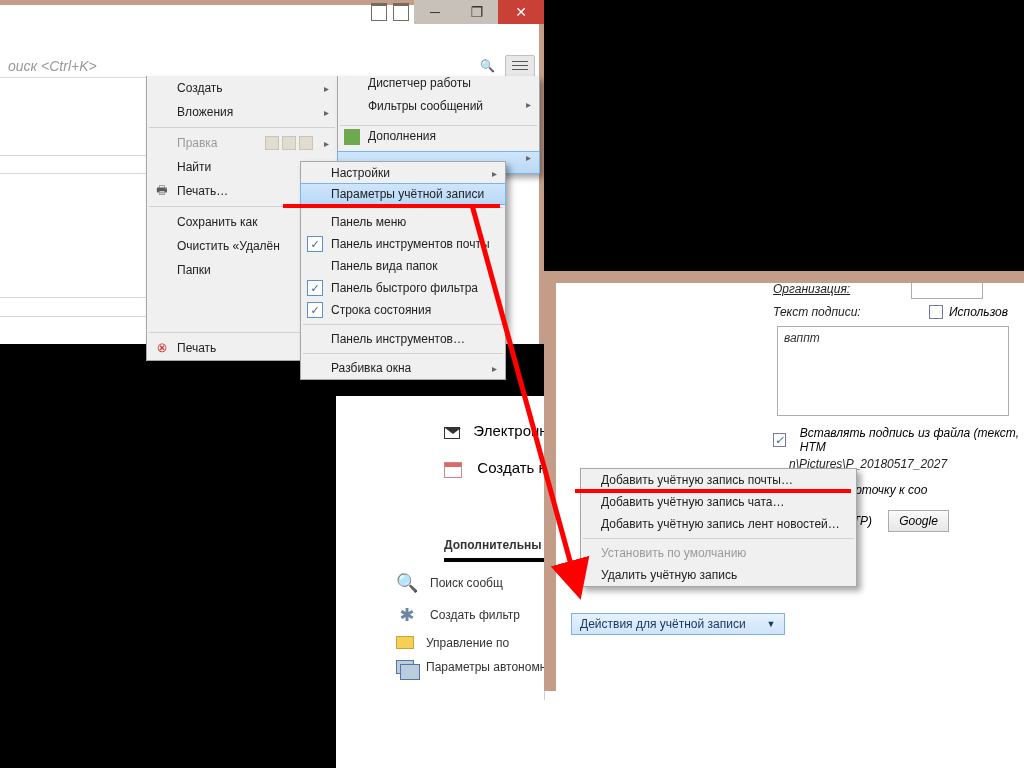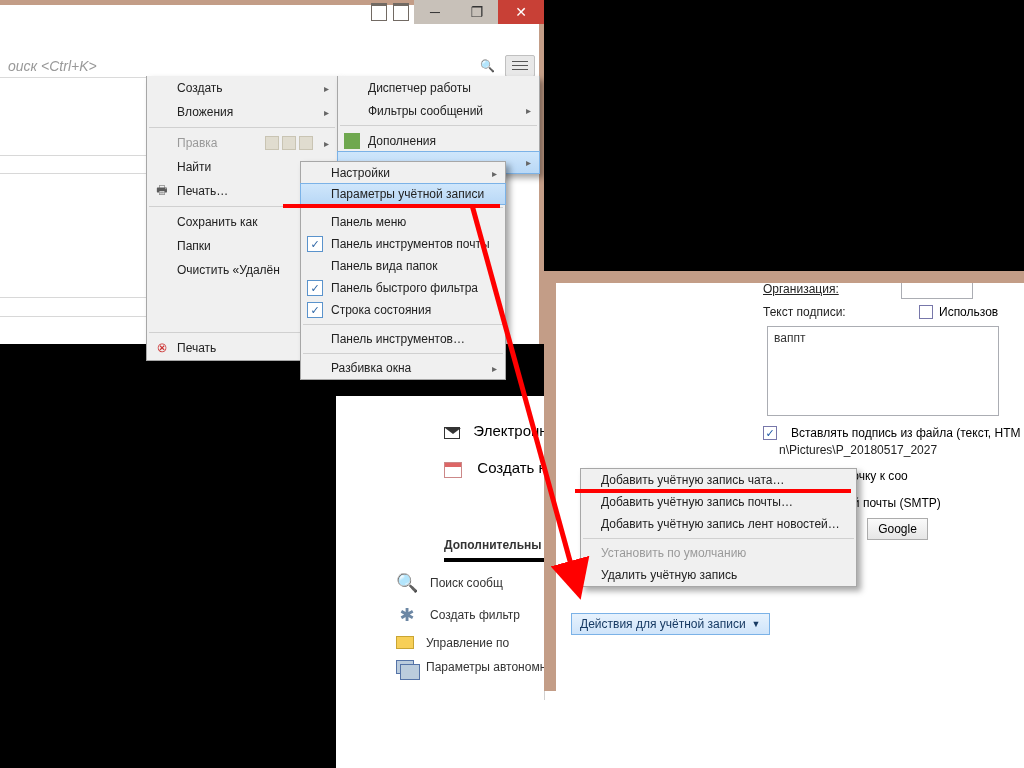--- a/index.html
+++ b/index.html
@@ -41,21 +41,21 @@
   .menu-main .item .arrow { position:absolute; right:8px; color:#666; font-size:10px;}
   .mini-icons { position:absolute; right:24px; display:flex; gap:3px;}
   .mini-icons span { width:14px; height:14px; background:#e0dccf; border:1px solid #c9c4b3;}
 
   
   .menu-right {
     position:absolute; top:76px; left:337px; width:203px;
     background:#f0f0f0; border:1px solid #a7a7a7; border-top:none;
     box-shadow: 4px 4px 6px rgba(0,0,0,.35);
   }
-  .menu-right .item { height:23px; display:flex; align-items:center; padding:0 10px 0 30px; position:relative; cursor:default; color:#222;}
+  .menu-right .item { height:23px; display:flex; padding:0 10px 0 30px; position:relative; cursor:default; color:#222;}
   .menu-right .sep { height:1px; background:#d0d0d0; margin:3px 2px;}
   .menu-right .item .arrow { position:absolute; right:8px; color:#666; font-size:10px;}
   .addon-ico { position:absolute; left:6px; width:16px; height:16px; background:#6fa84f;}
 
   
   .menu-sub {
     position:absolute; top:161px; left:300px; width:206px;
     background:#f0f0f0; border:1px solid #a7a7a7;
     box-shadow: 4px 4px 6px rgba(0,0,0,.35);
   }
@@ -81,34 +81,34 @@
   .folder-ico { display:inline-block; width:18px; height:13px; background:#f7cf57; border:1px solid #c9a533; vertical-align:middle;}
   .screens-ico { display:inline-block; width:18px; height:14px; border:1px solid #5573a7; background:#bcd; vertical-align:middle; position:relative;}
   .screens-ico::after{content:"";position:absolute;left:3px;top:3px;width:18px;height:14px;border:1px solid #5573a7;background:#bcd;}
   .filter-ico { color:#888; font-size:20px;}
 
   
   .acct-panel {
     position:absolute; right:0; top:0; width:480px; height:700px; background:#fff;
     border-left:1px solid #d0d0d0;
   }
-  .acct-inner { position:absolute; top:270px; left:218px; right:0; padding:6px 0 0 0;}
+  .acct-inner { position:absolute; top:270px; left:228px; right:0; padding:6px 0 0 0;font-style:italic;}
   .field-row { display:flex; align-items:center; gap:8px; padding:3px 0;}
   .field-row label { width:130px; color:#222;}
   .field-row label.u { text-decoration:underline;}
   .txtbox { width:72px; height:20px; border:1px solid #abadb3; background:#fff;}
   .chkbox { width:14px; height:14px; border:1px solid #77a; margin-right:6px; display:inline-flex; align-items:center; justify-content:center; color:#1b57a5; font-size:11px; background:#fff;}
   .sigarea { width:232px; height:90px; border:1px solid #abadb3; background:#fff; padding:4px 6px; color:#333;}
   .path-row { padding-left:16px; color:#222;}
   .btn { border:1px solid #acacac; background:linear-gradient(#fafafa,#e6e6e6); padding:2px 10px; height:22px; display:inline-flex; align-items:center; margin-left:8px;}
 
   .acct-actions-btn {
     position:absolute; left:571px; top:613px;
     border:1px solid #7bb2e7; background:linear-gradient(#e7f2fd,#cfe4fa);
-    padding:3px 8px; color:#173a63; display:flex; align-items:center; gap:6px;
+    padding:3px 8px; color:#173a63; display:flex; align-items:center; gap:21px;
     z-index:30;
   }
   .acct-actions-btn .dd { font-size:9px; color:#173a63;}
 
   
   .acct-menu {
     position:absolute; left:580px; top:468px; width:277px;
     background:#f0f0f0; border:1px solid #a7a7a7;
     box-shadow:4px 4px 6px rgba(0,0,0,.35); z-index:40;
   }
@@ -180,25 +180,25 @@
       <span class="icon-slot">🖶</span>
       <span>Печать…</span>
       <span class="arrow">▸</span>
     </div>
   <div class="sep"></div>
   <div class="item">
       <span>Сохранить как</span>
       <span class="arrow">▸</span>
     </div>
   <div class="item">
+      <span>Очистить «Удалён</span>
+    </div>
+  <div class="item">
       <span>Папки</span>
       <span class="arrow">▸</span>
-    </div>
-  <div class="item">
-      <span>Очистить «Удалён</span>
     </div>
   <div class="sep" style="margin-top:50px"></div>
   <div class="item">
       <span class="icon-slot" style="color:#c33">⮿</span>
       <span>Печать</span>
     </div>
 </div>
 
 <div class="menu-right">
   <div class="item">
@@ -309,37 +309,37 @@
       <div class="sigarea">ваппт</div>
     </div>
     <div class="field-row" style="padding-top:10px;">
       <span class="chkbox">✓</span>
       <span>Вставлять подпись из файла (текст, HTM</span>
     </div>
     <div class="path-row">n\Pictures\P_20180517_2027</div>
     <div class="field-row" style="padding-top:12px;">
       <span style="flex:1">ь визитную карточку к соо</span>
     </div>
-    <div class="field-row" style="padding-top:10px;flex-direction:column;">
+    <div class="field-row" style="padding-top:10px;">
       <span>ей почты (SMTP)</span>
       <span class="btn">Google</span>
     </div>
   </div>
 </div>
 
 <div class="acct-actions-btn">
   <span>Действия для учётной записи</span>
     <span class="dd">▼</span>
 </div>
 <div class="acct-menu">
   <div class="item">
+      <span>Добавить учётную запись почты…</span>
+    </div>
+  <div class="item">
       <span>Добавить учётную запись чата…</span>
-    </div>
-  <div class="item">
-      <span>Добавить учётную запись почты…</span>
     </div>
   <div class="item">
       <span>Добавить учётную запись лент новостей…</span>
     </div>
   <div class="sep"></div>
   <div class="item dis">
       <span>Установить по умолчанию</span>
     </div>
   <div class="item">
       <span>Удалить учётную запись</span>

